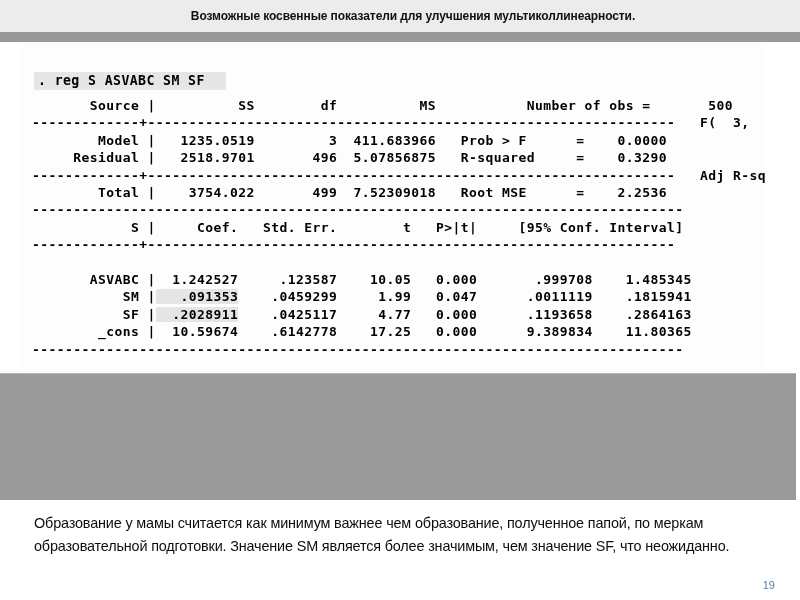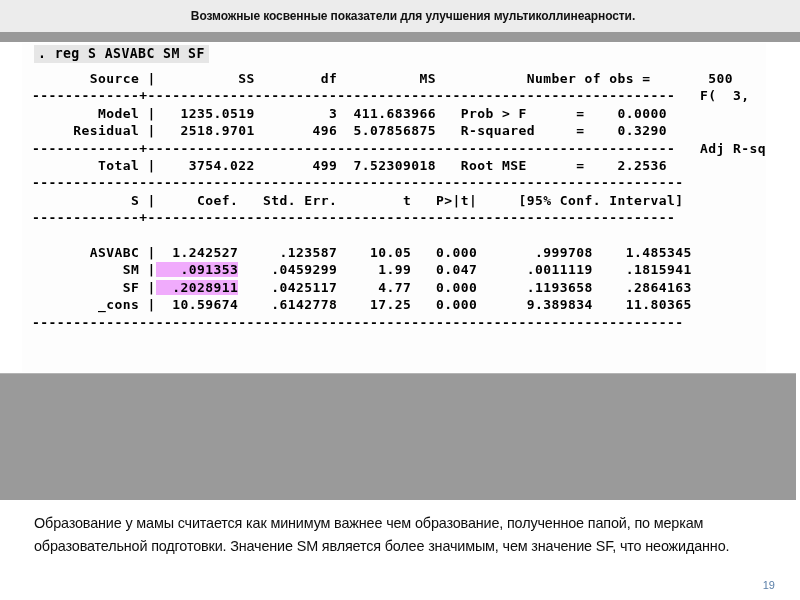--- a/index.html
+++ b/index.html
@@ -47,22 +47,22 @@
     position: absolute;
     left: 22px;
     top: 43px;
     width: 744px;
     height: 329px;
     background: #fdfdfd;
     overflow: hidden;
   }
   #stata-command {
     display: inline-block;
-    margin: 2px 0 0 12px;
-    padding: 1px 4px 2px 4px;
+    margin: 29px 0 0 12px;
+    padding: 1px 21px 2px 4px;
     background: #e6e6e6;
     font-family: "DejaVu Sans Mono", "Liberation Mono", monospace;
     font-size: 13.2px;
     font-weight: bold;
     color: #000000;
     letter-spacing: 0.4px;
     white-space: pre;
   }
   #stata-output {
     margin: 7px 0 0 10px;
@@ -70,21 +70,21 @@
     font-size: 13px;
     font-weight: bold;
     line-height: 17.4px;
     color: #000000;
     letter-spacing: 0.42px;
     white-space: pre;
     position: relative;
     z-index: 2;
   }
   .hl {
-    background: #f0abfc;
+    background: #e5e5e5;
   }
 
   
   #gray-block {
     position: absolute;
     left: 0;
     top: 373px;
     width: 796px;
     height: 126px;
     background: #9a9a9a;

